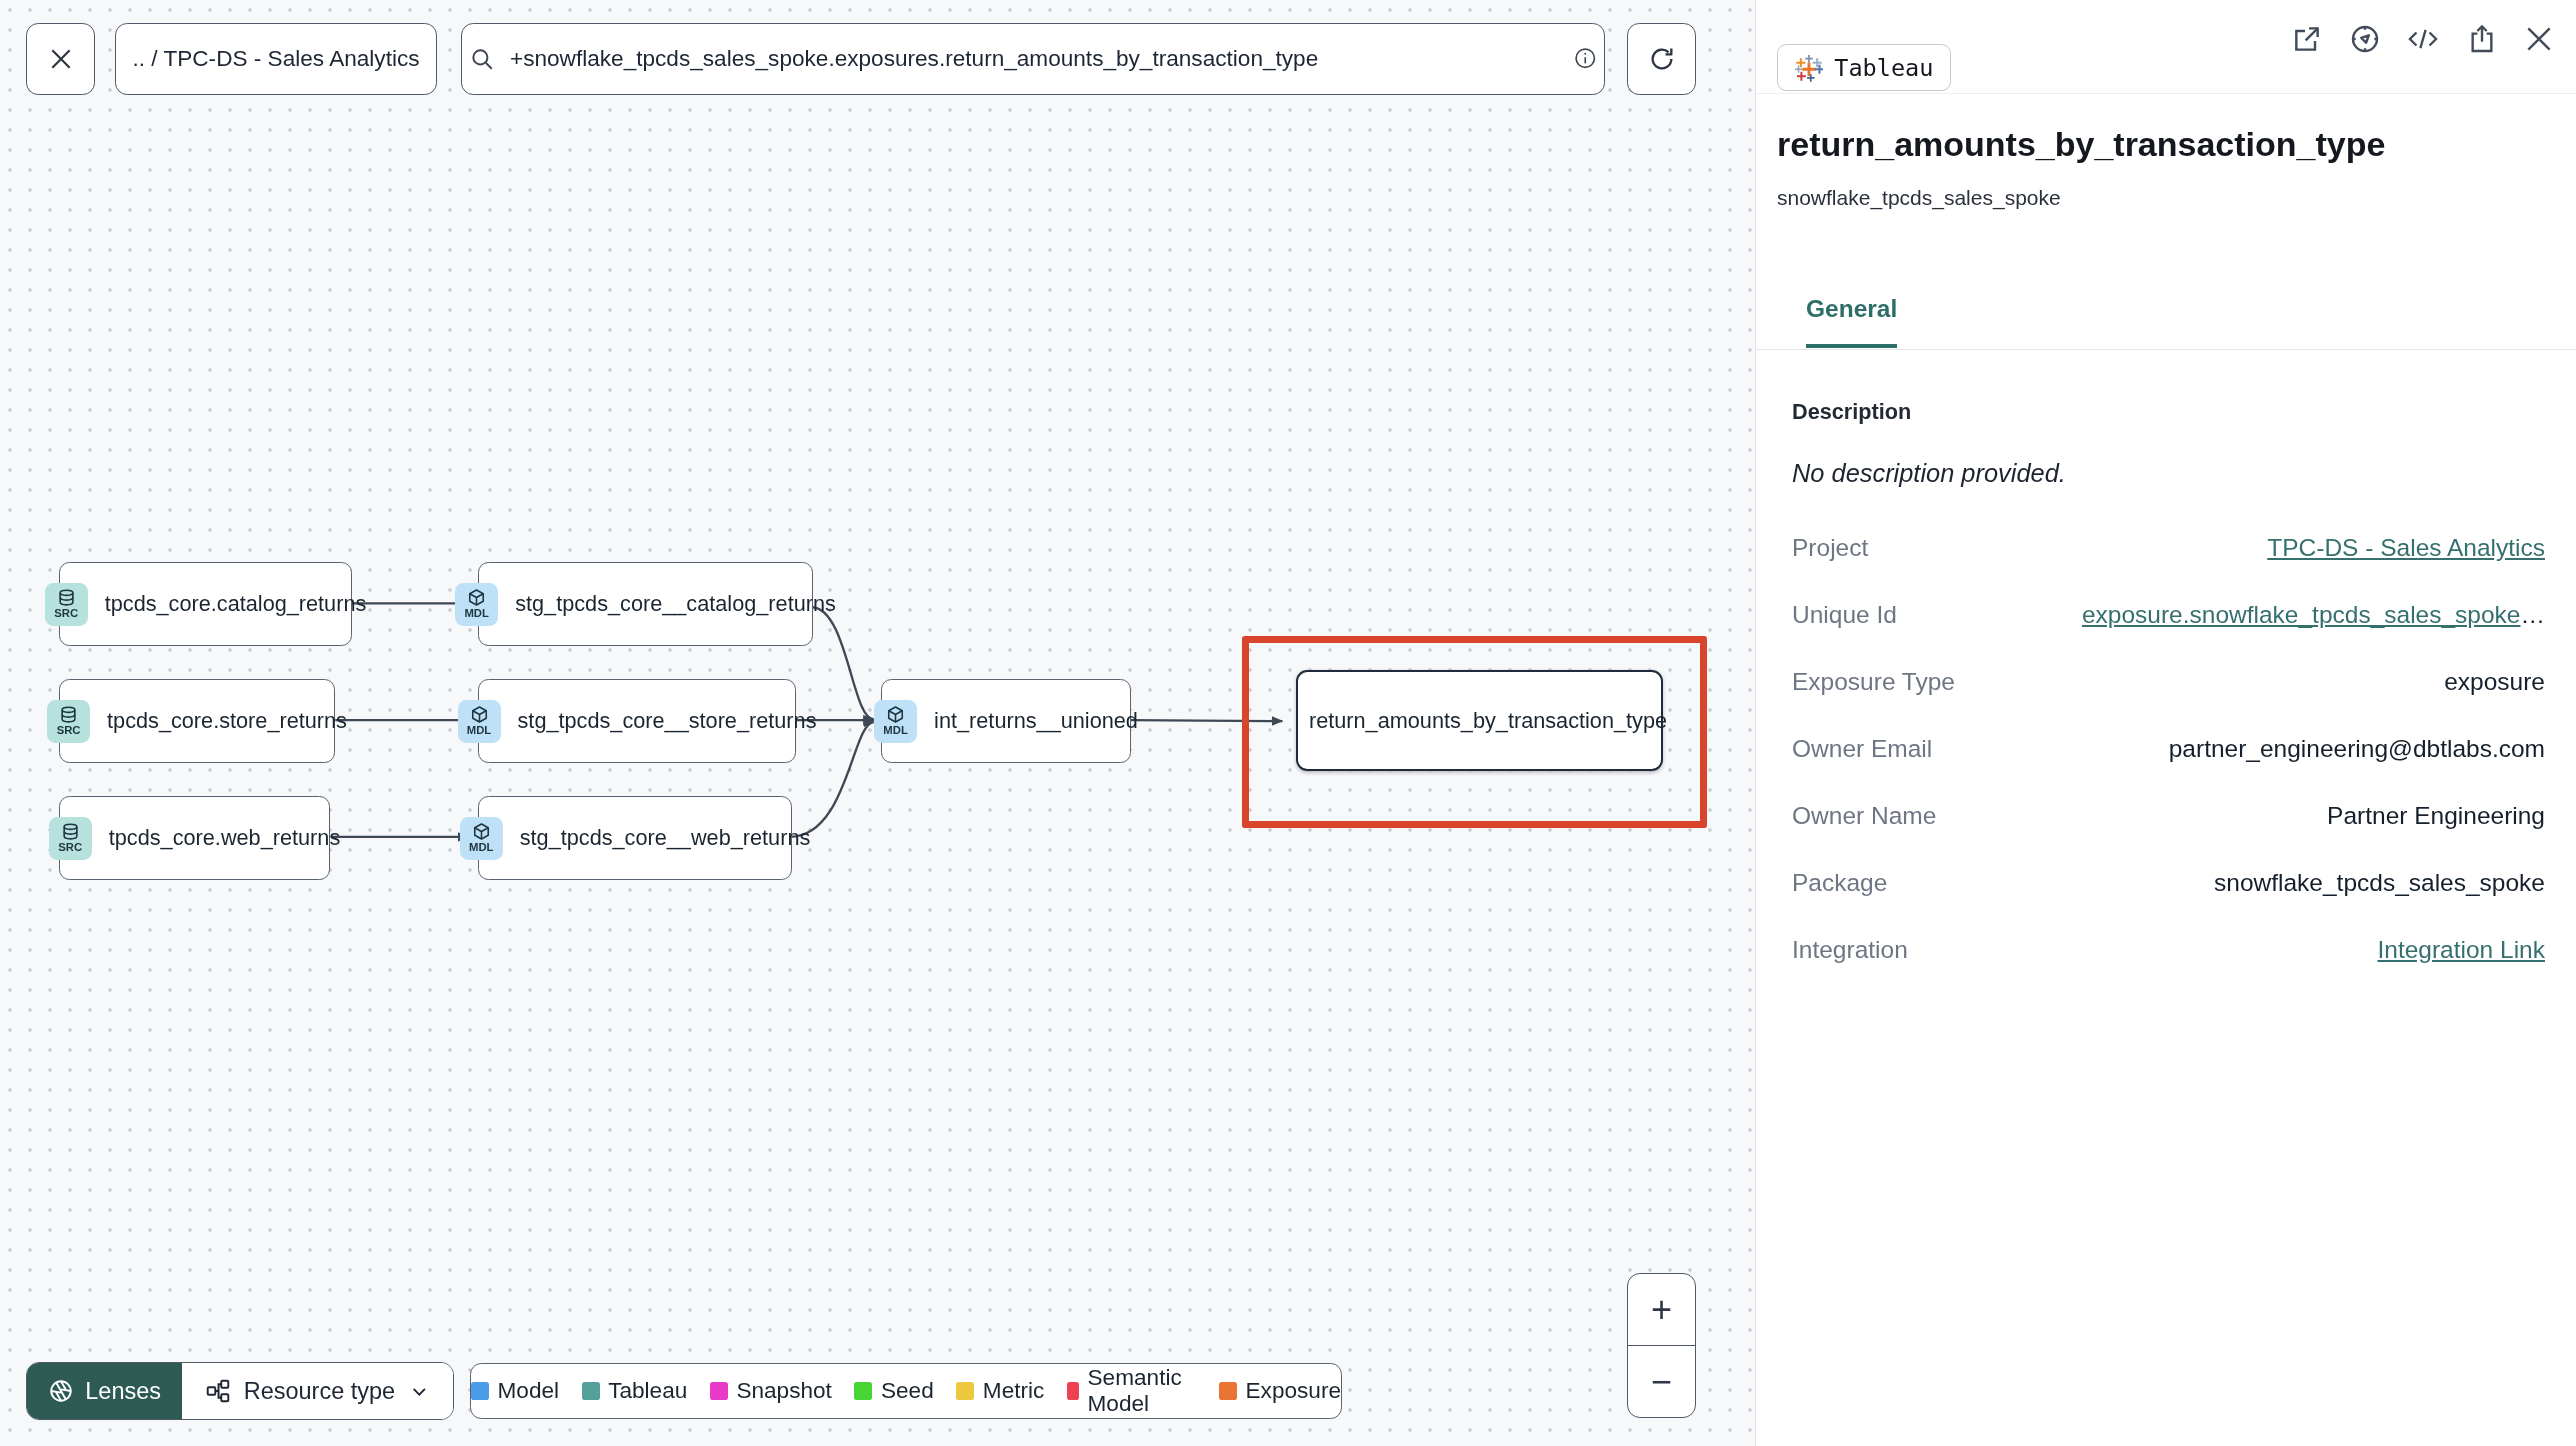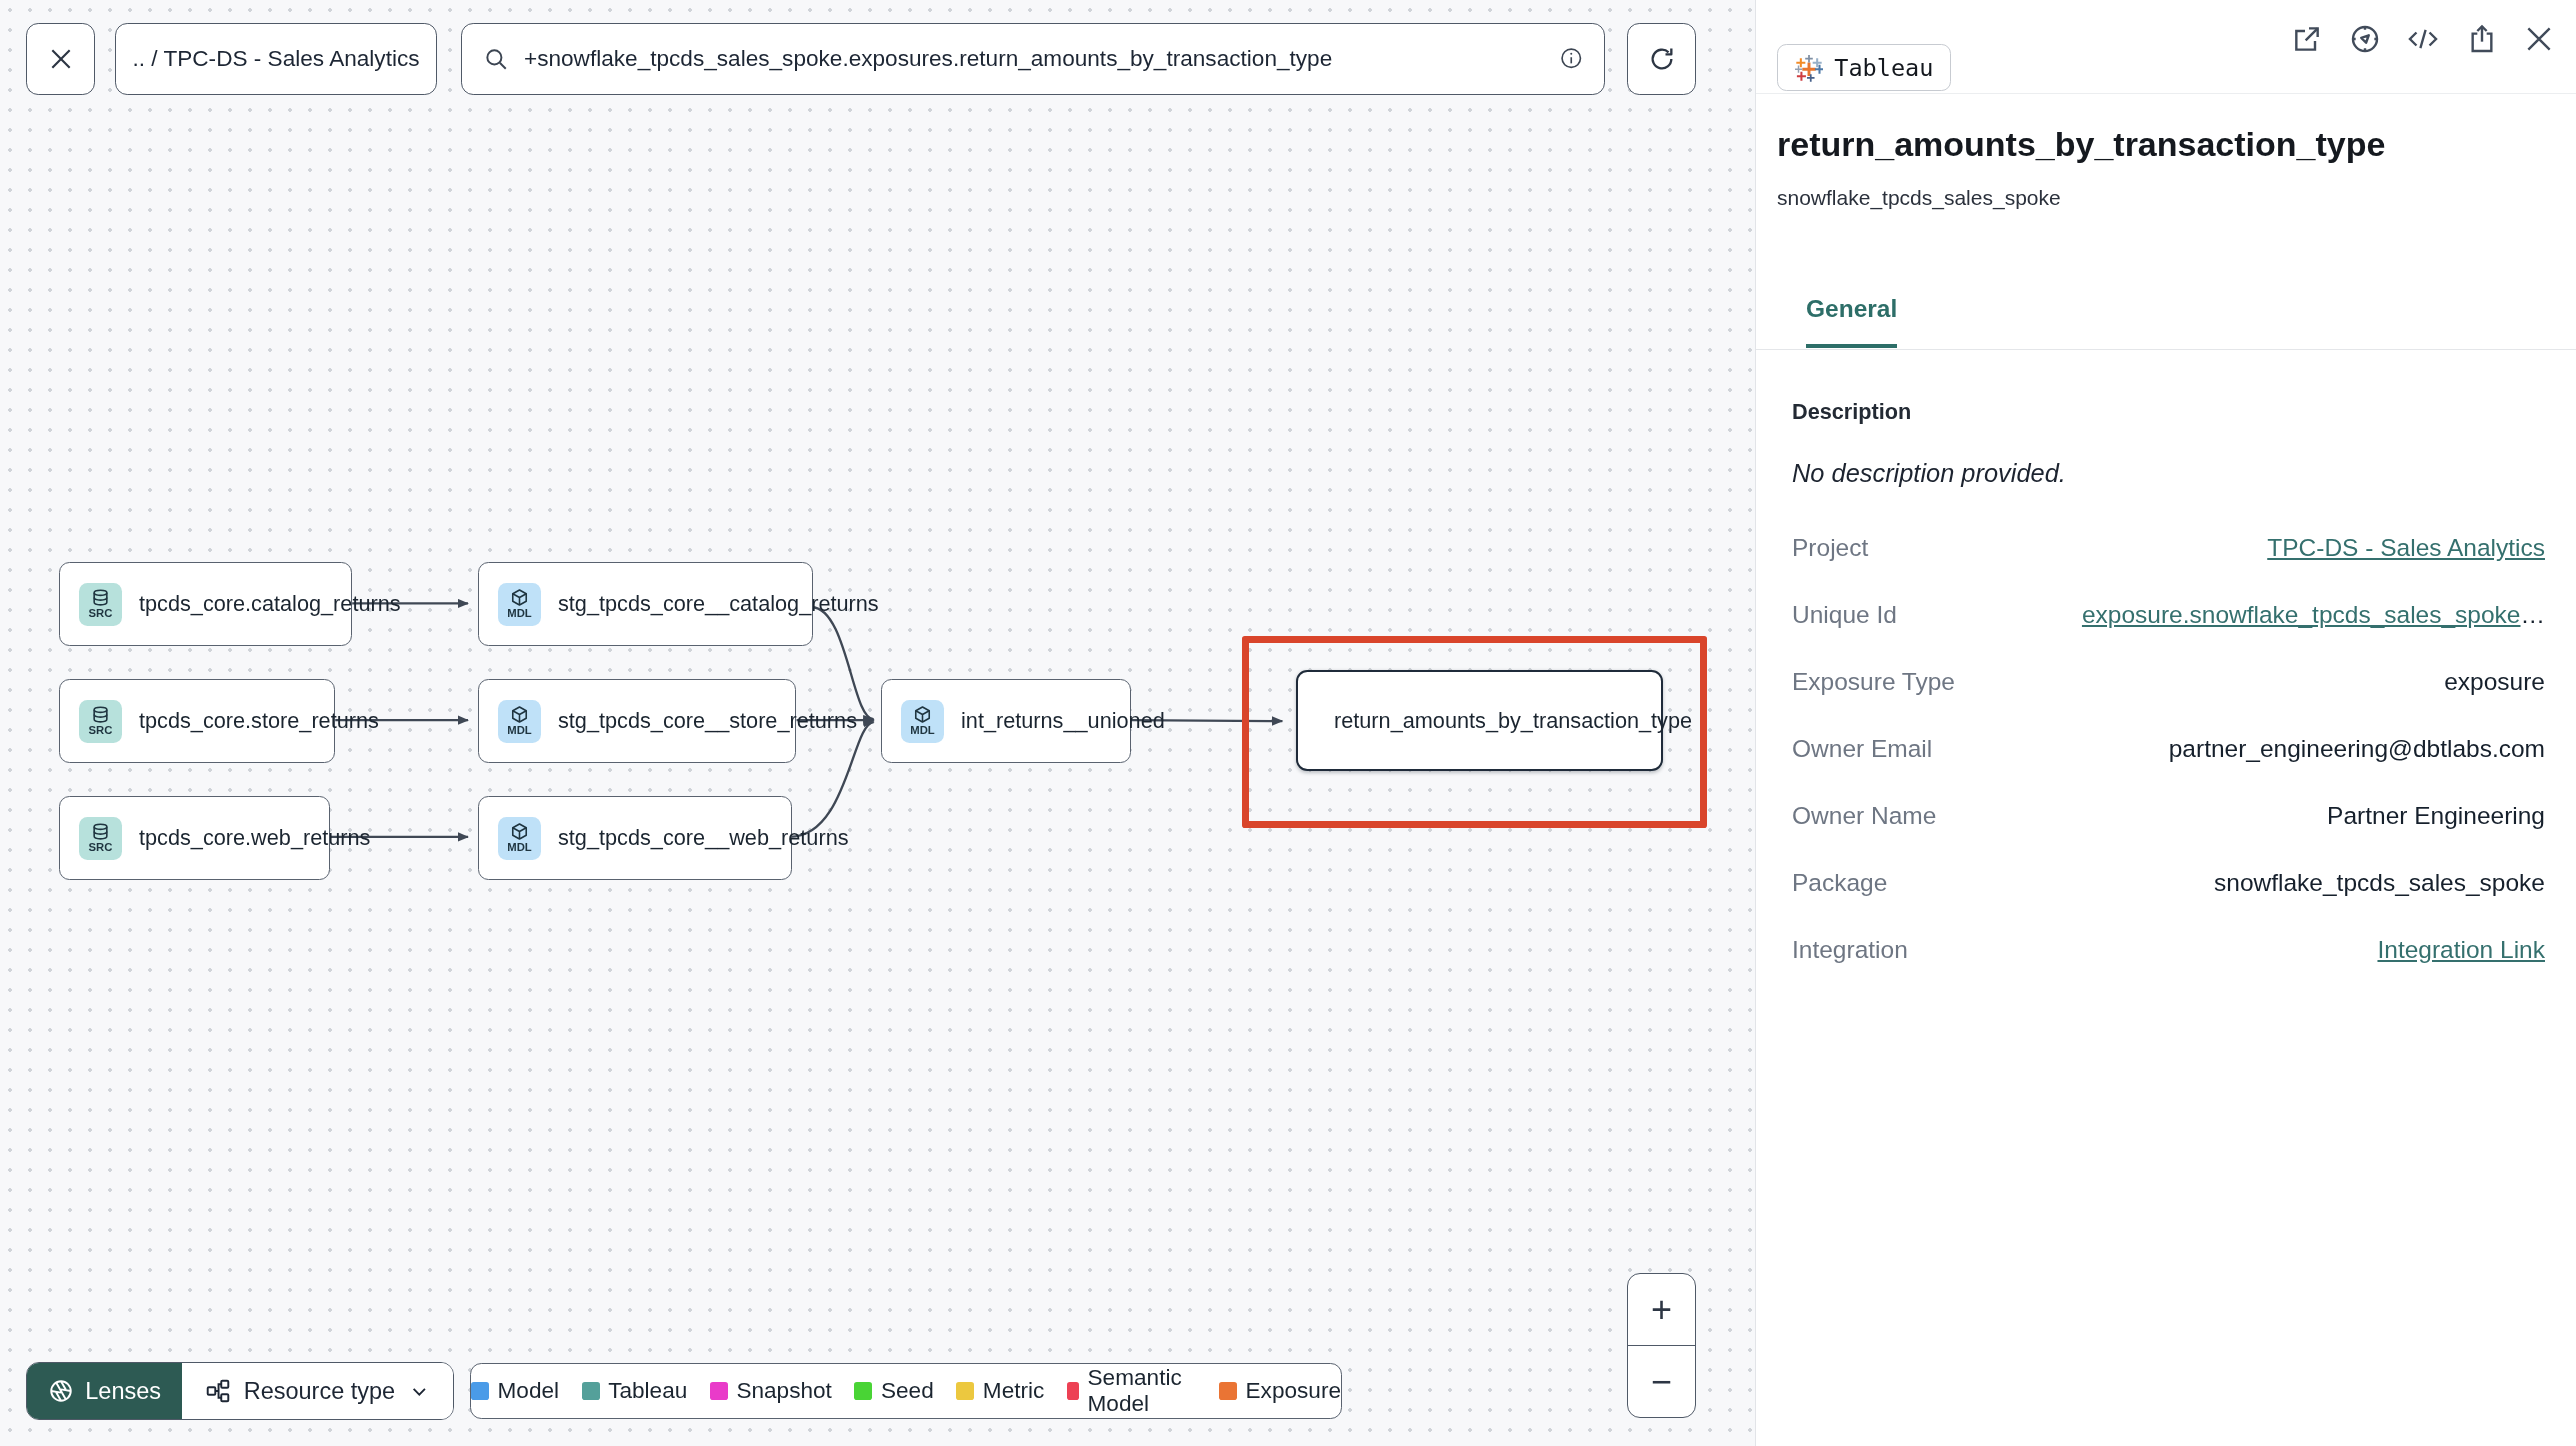--- a/index.html
+++ b/index.html
@@ -19,33 +19,33 @@
   .tbtn {
     position:absolute; top:22.6px; height:72px; background:#fff;
     border:1.9px solid #4f5967; border-radius:12.2px; display:flex;
     align-items:center; justify-content:center; color:#2d3644;
   }
   .close-graph-btn { left:26px; width:69px; }
   .breadcrumb-box { left:115px; width:322px; font-size:22.6px; color:#1d2634; }
   .search-box {
     position:absolute; left:461px; top:22.6px; width:1144px; height:72px;
     background:#fff; border:1.9px solid #4f5967; border-radius:12.2px;
-    display:flex; align-items:center; padding:0 21px; gap:15px;
+    display:flex; align-items:center; padding:0 7px; gap:15px;
   }
   .search-box input {
     border:none; outline:none; flex:1; font-size:22.6px; color:#1d2634;
     font-family:"Liberation Sans",sans-serif; background:transparent;
   }
   .refresh-btn { left:1627px; width:69px; }
   svg.ic { display:block; }
 
   
   .node {
     position:absolute; height:84px; background:#fff; border:1.9px solid #59626f;
-    border-radius:10.4px; display:flex; align-items:center; padding:0 19px; gap:17px;
+    border-radius:10.4px; display:flex; align-items:center; padding:0 13px; gap:17px;justify-content:center;
   }
   .node .nlabel { font-size:21.7px; color:#1b2530; white-space:nowrap; }
   .nbadge {
     width:43px; height:43px; border-radius:8.5px; display:flex; flex-direction:column;
     align-items:center; justify-content:center; gap:0.9px; flex:0 0 auto;
   }
   .nbadge .btxt { font-size:11.3px; font-weight:bold; color:#1f3540; line-height:1; }
   .src-badge { background:#b7e1dc; }
   .mdl-badge { background:#bfe1f8; }
   .node.exposure { height:101px; border:2.8px solid #1f2b3a; border-radius:11.3px; box-shadow:0 1.9px 3.8px rgba(20,30,45,.25); }

